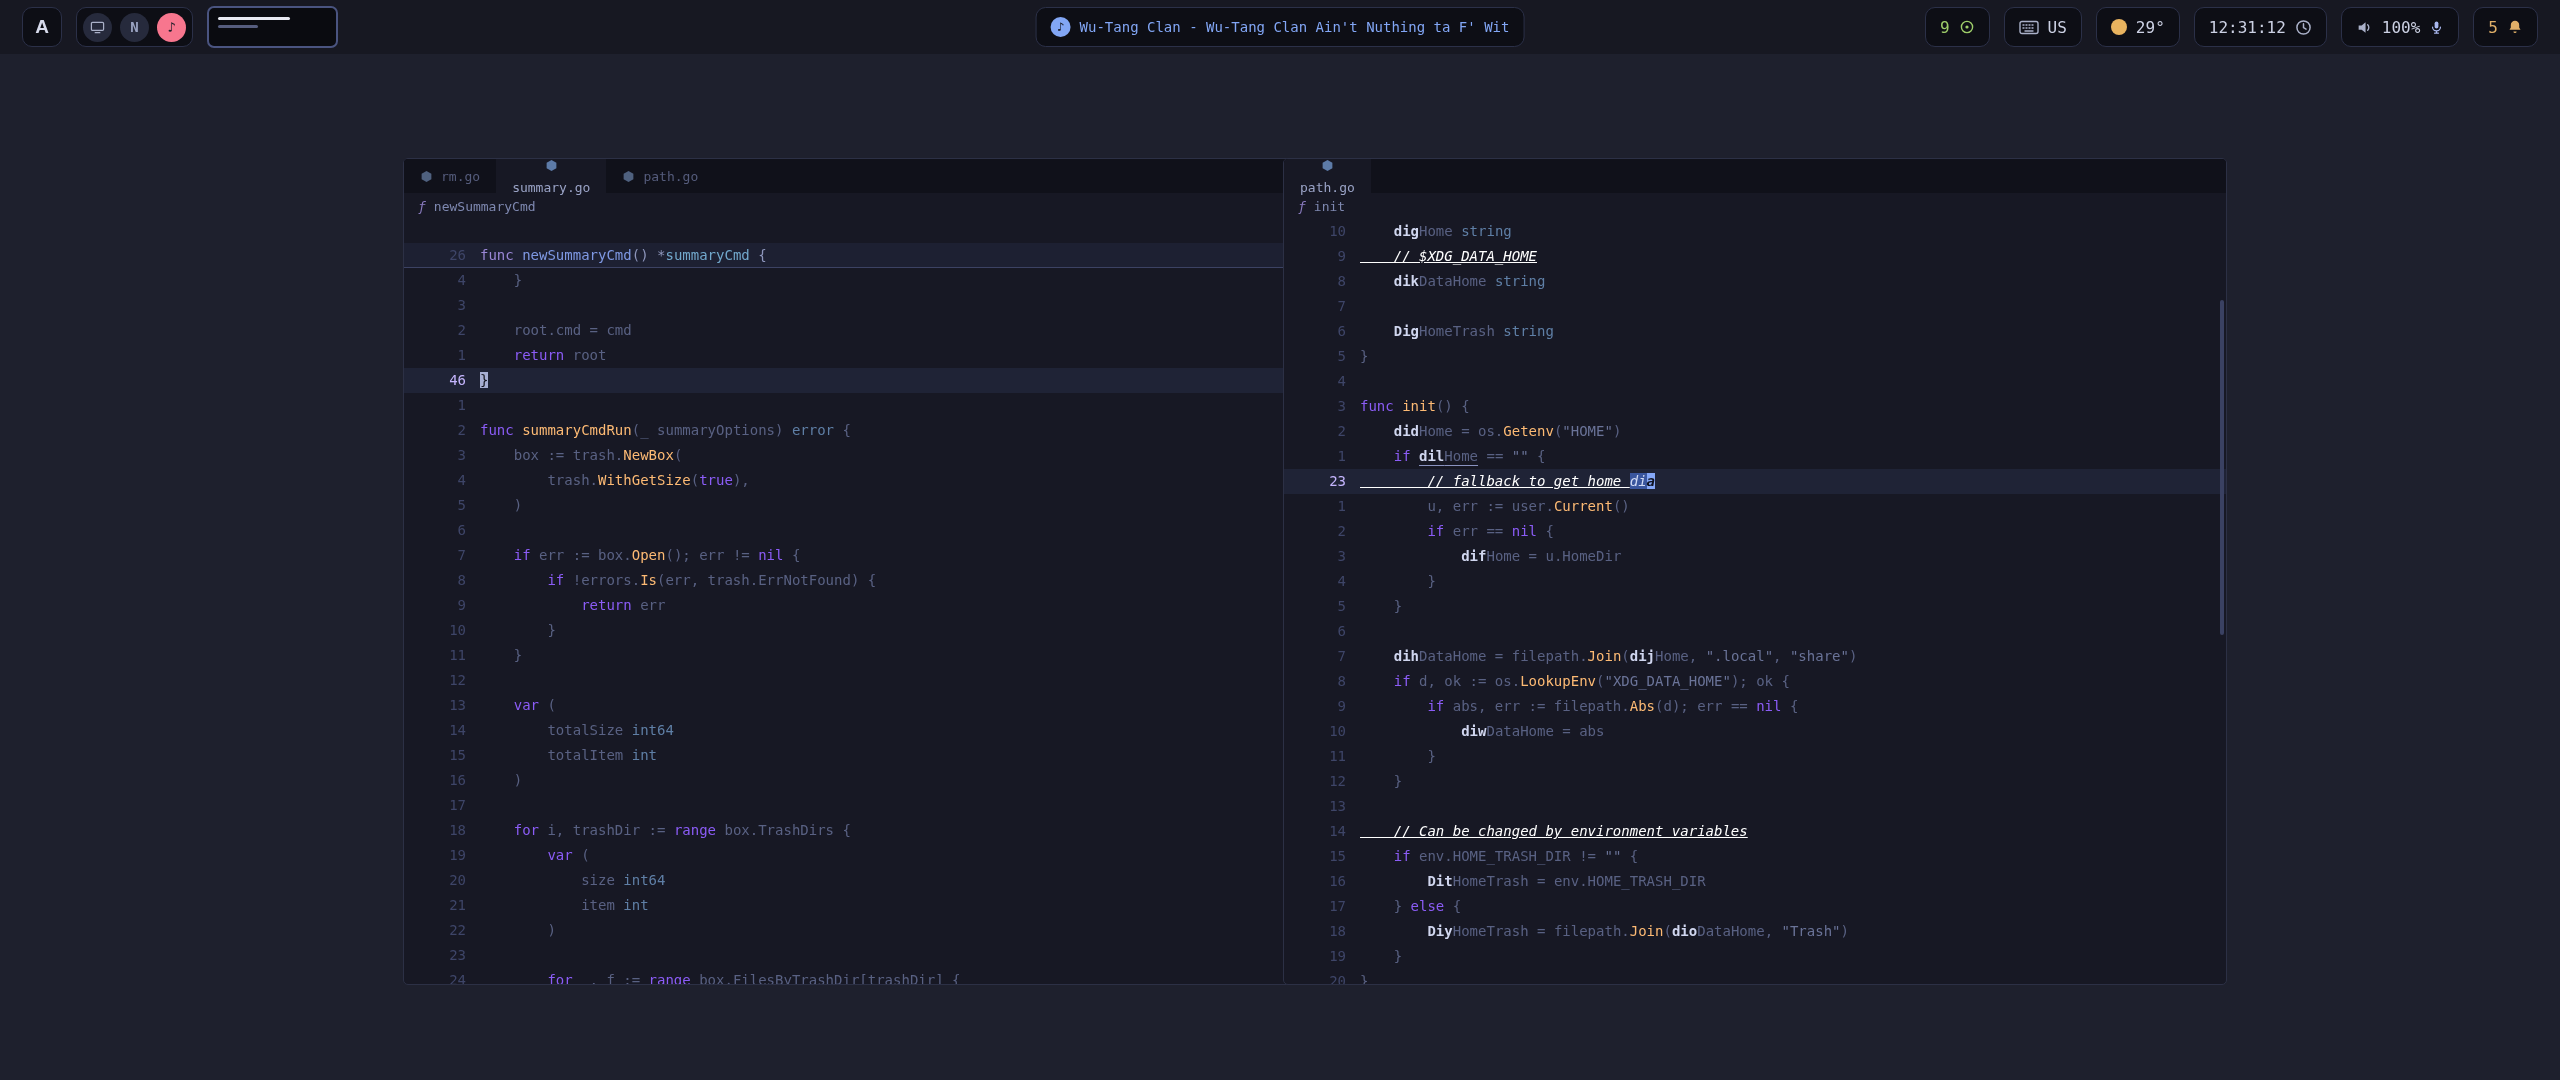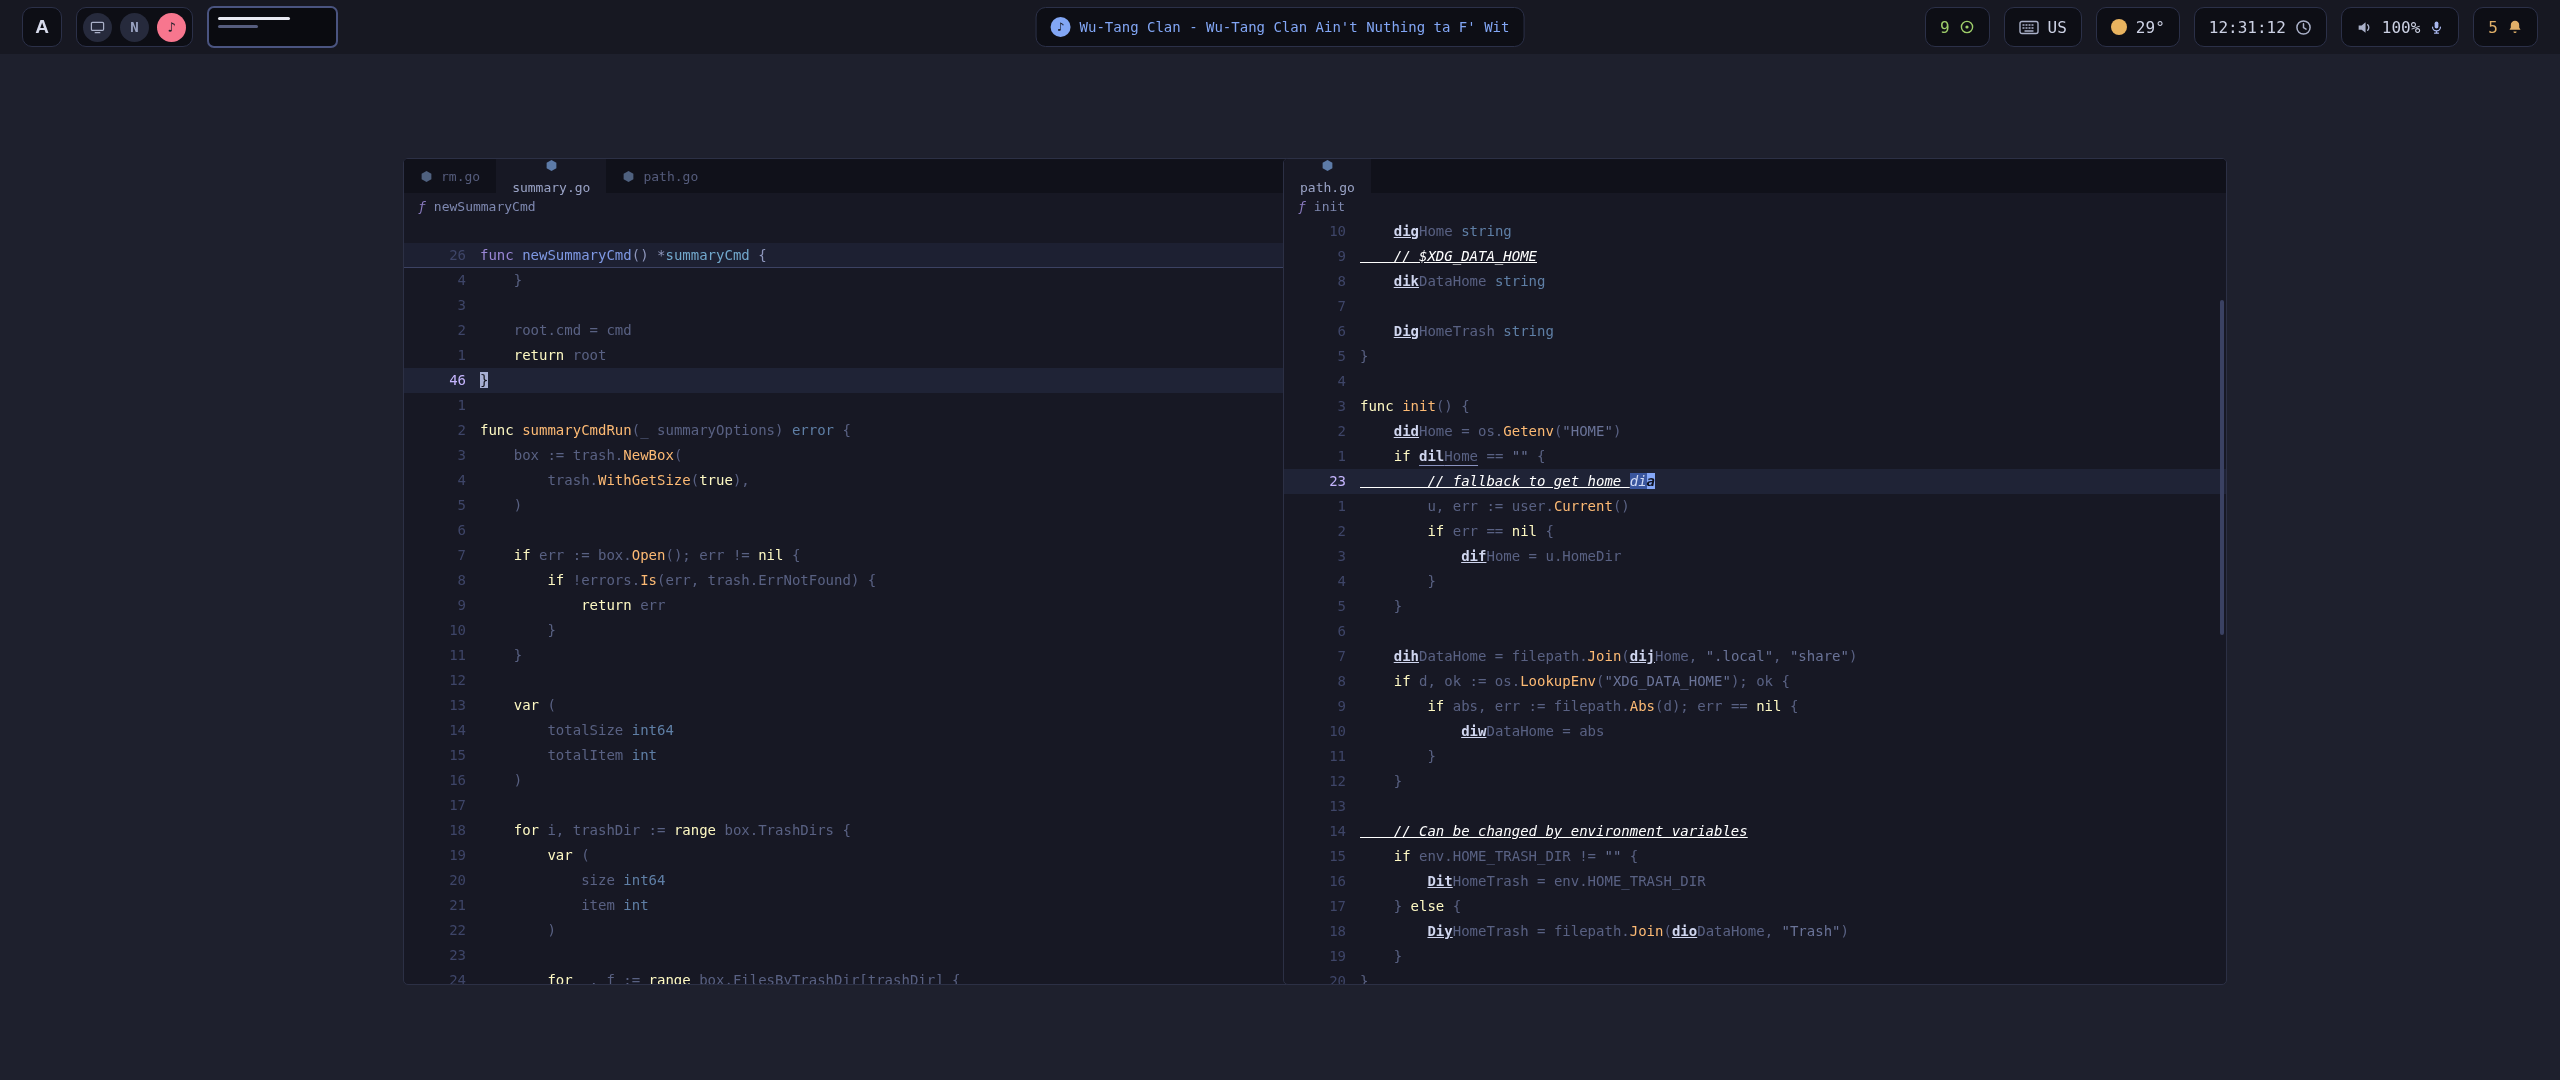--- a/index.html
+++ b/index.html
@@ -70,26 +70,26 @@
   .code {
     position:absolute; top:60px; left:0; right:0; bottom:0;
     font-size:14px; line-height:25px; white-space:pre; overflow:hidden;
   }
   .row { display:flex; height:25px; }
   .nr { width:62px; flex:none; text-align:right; color:#3e4568; }
   .line-text { padding-left:14px; color:#596183; }
   .row.ctx { background:#1d2032; border-bottom:1px solid #3c4263;margin-top:24px; }
   .row.cursorline { background:#1f2336; }
   .row.cursorline .nr { color:#c4b5fd; }
-  .tk.kw  { color:#fef9c3;margin-top:15px; }
+  .tk.kw  { color:#8b5cf6;margin-top:15px; }
   .tk.fn  { color:#fdba74; }
   .tk.ty  { color:#5f7fa6; }
   .tk.str { color:#6a7398; }
   .tk.cmt { color:#ffffff; font-style:italic;text-decoration:underline; }
-  .tk.lbl { color:#d0d6ef; font-weight:bold;text-decoration:underline; }
+  .tk.lbl { color:#d0d6ef; font-weight:bold; }
   .tk.cur { background:#a6aed2; color:#12131c; }
   .tk.m1  { background:#3a569e; color:#d2dbf5; font-style:italic; }
   .tk.m2  { background:#85a7f7; color:#0f1220; font-weight:bold; font-style:italic; }
   .tk.u   { text-decoration:underline; text-decoration-color:#8a93c0; text-underline-offset:4px; }
   .ctx .tk.kwb { color:#9a87d6; }
   .ctx .tk.fnb { color:#7f99e4; }
   .ctx .tk.txb { color:#8d95bb; }
   .ctx .tk.tyb { color:#72a8cc; }
   .sb { position:absolute; width:4px; right:2px; background:#3a4162; border-radius:2px; }
   .pane[data-pane="left"]  .sb { top:69px;  height:407px; }

